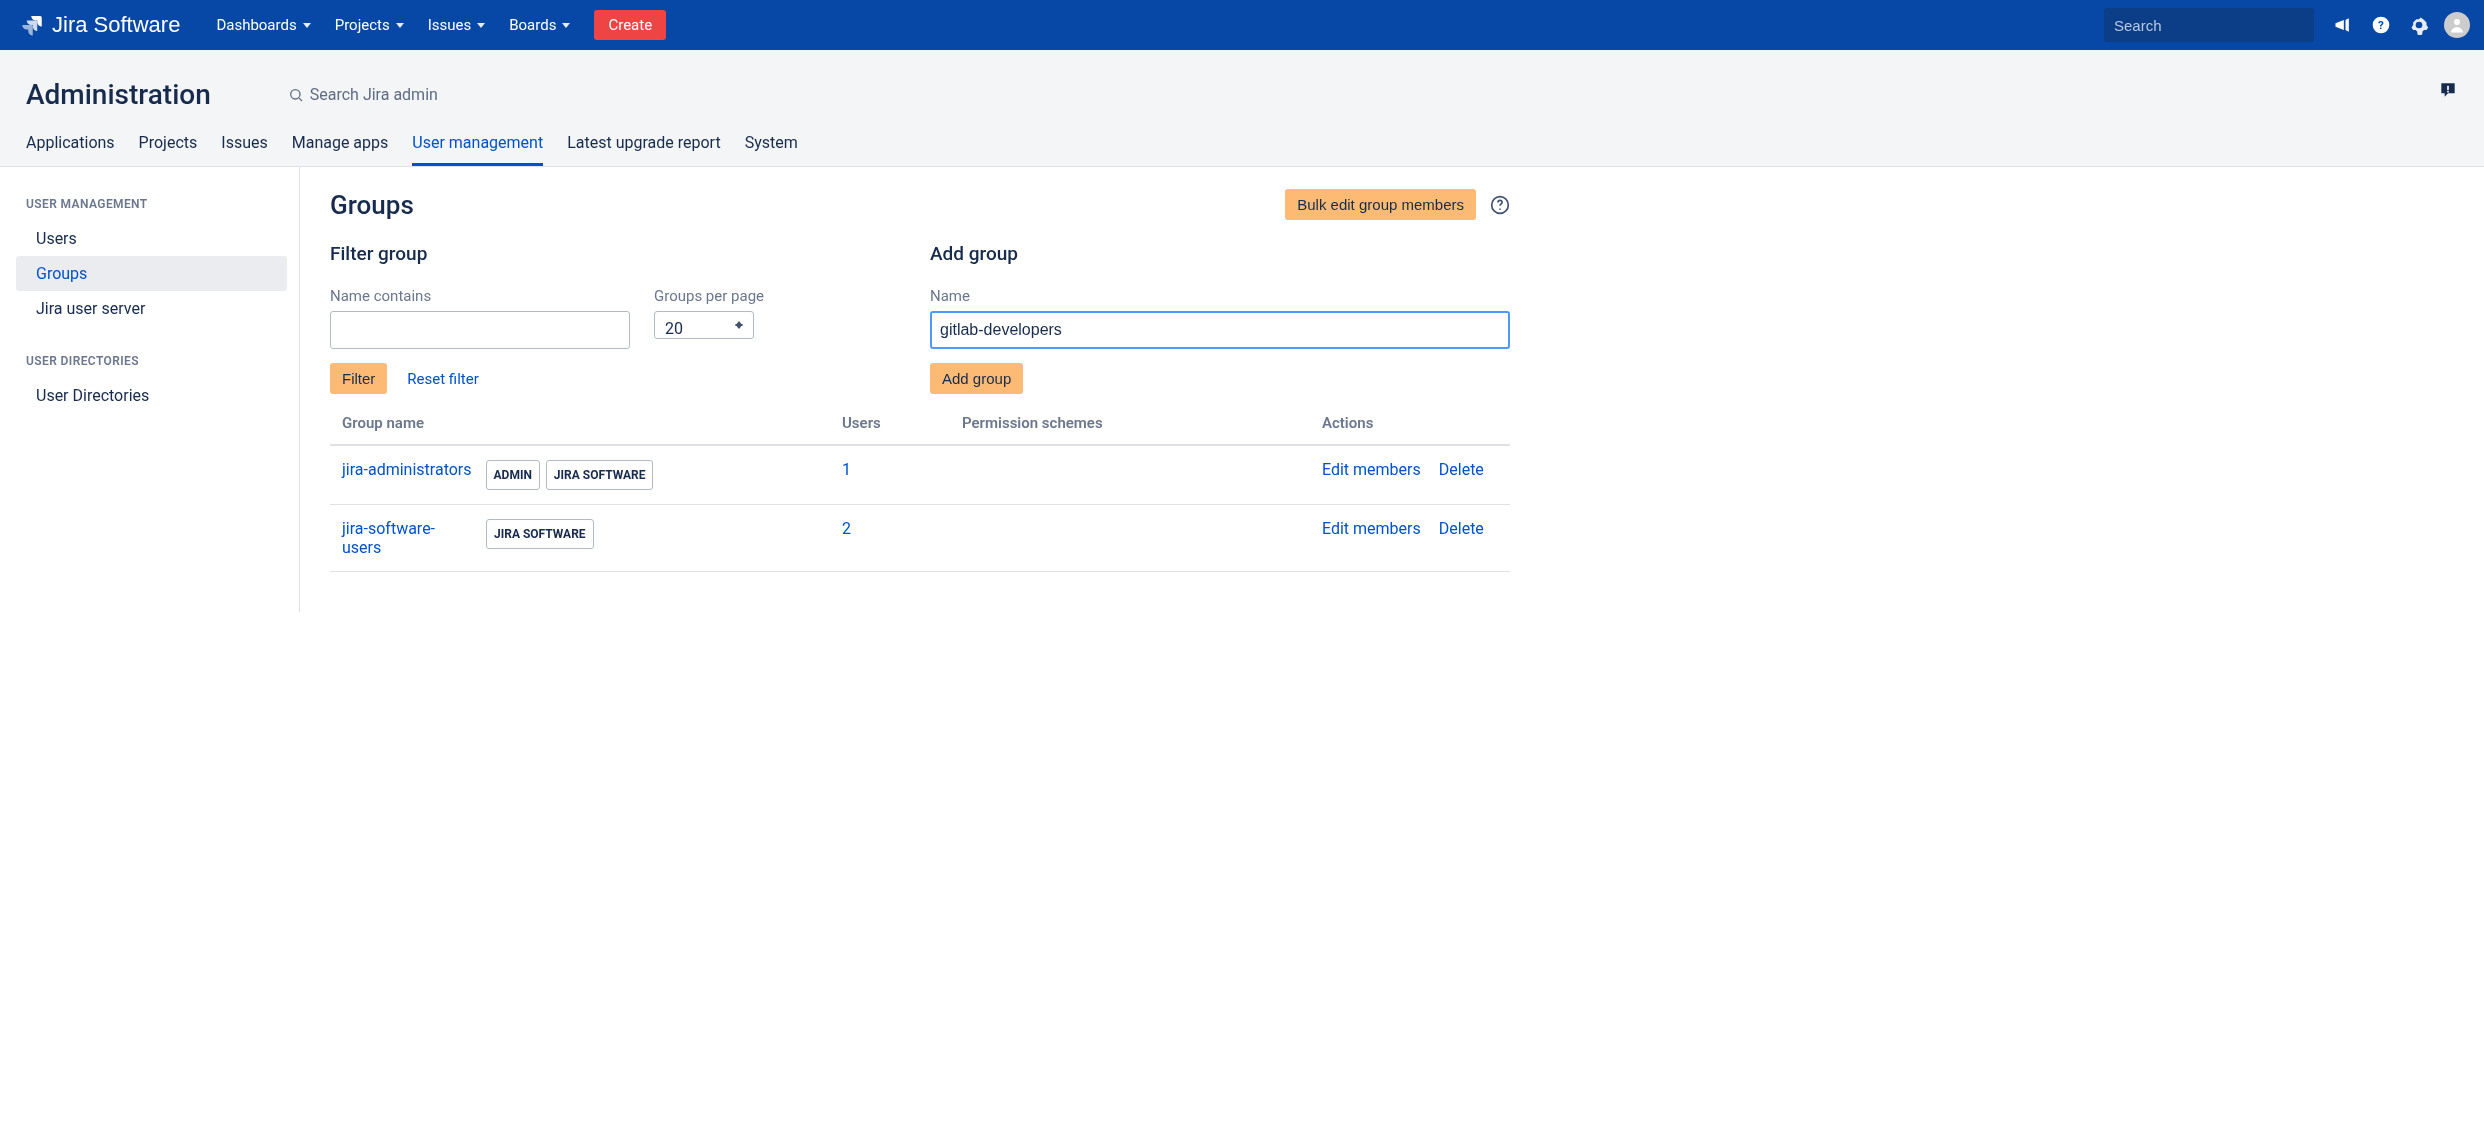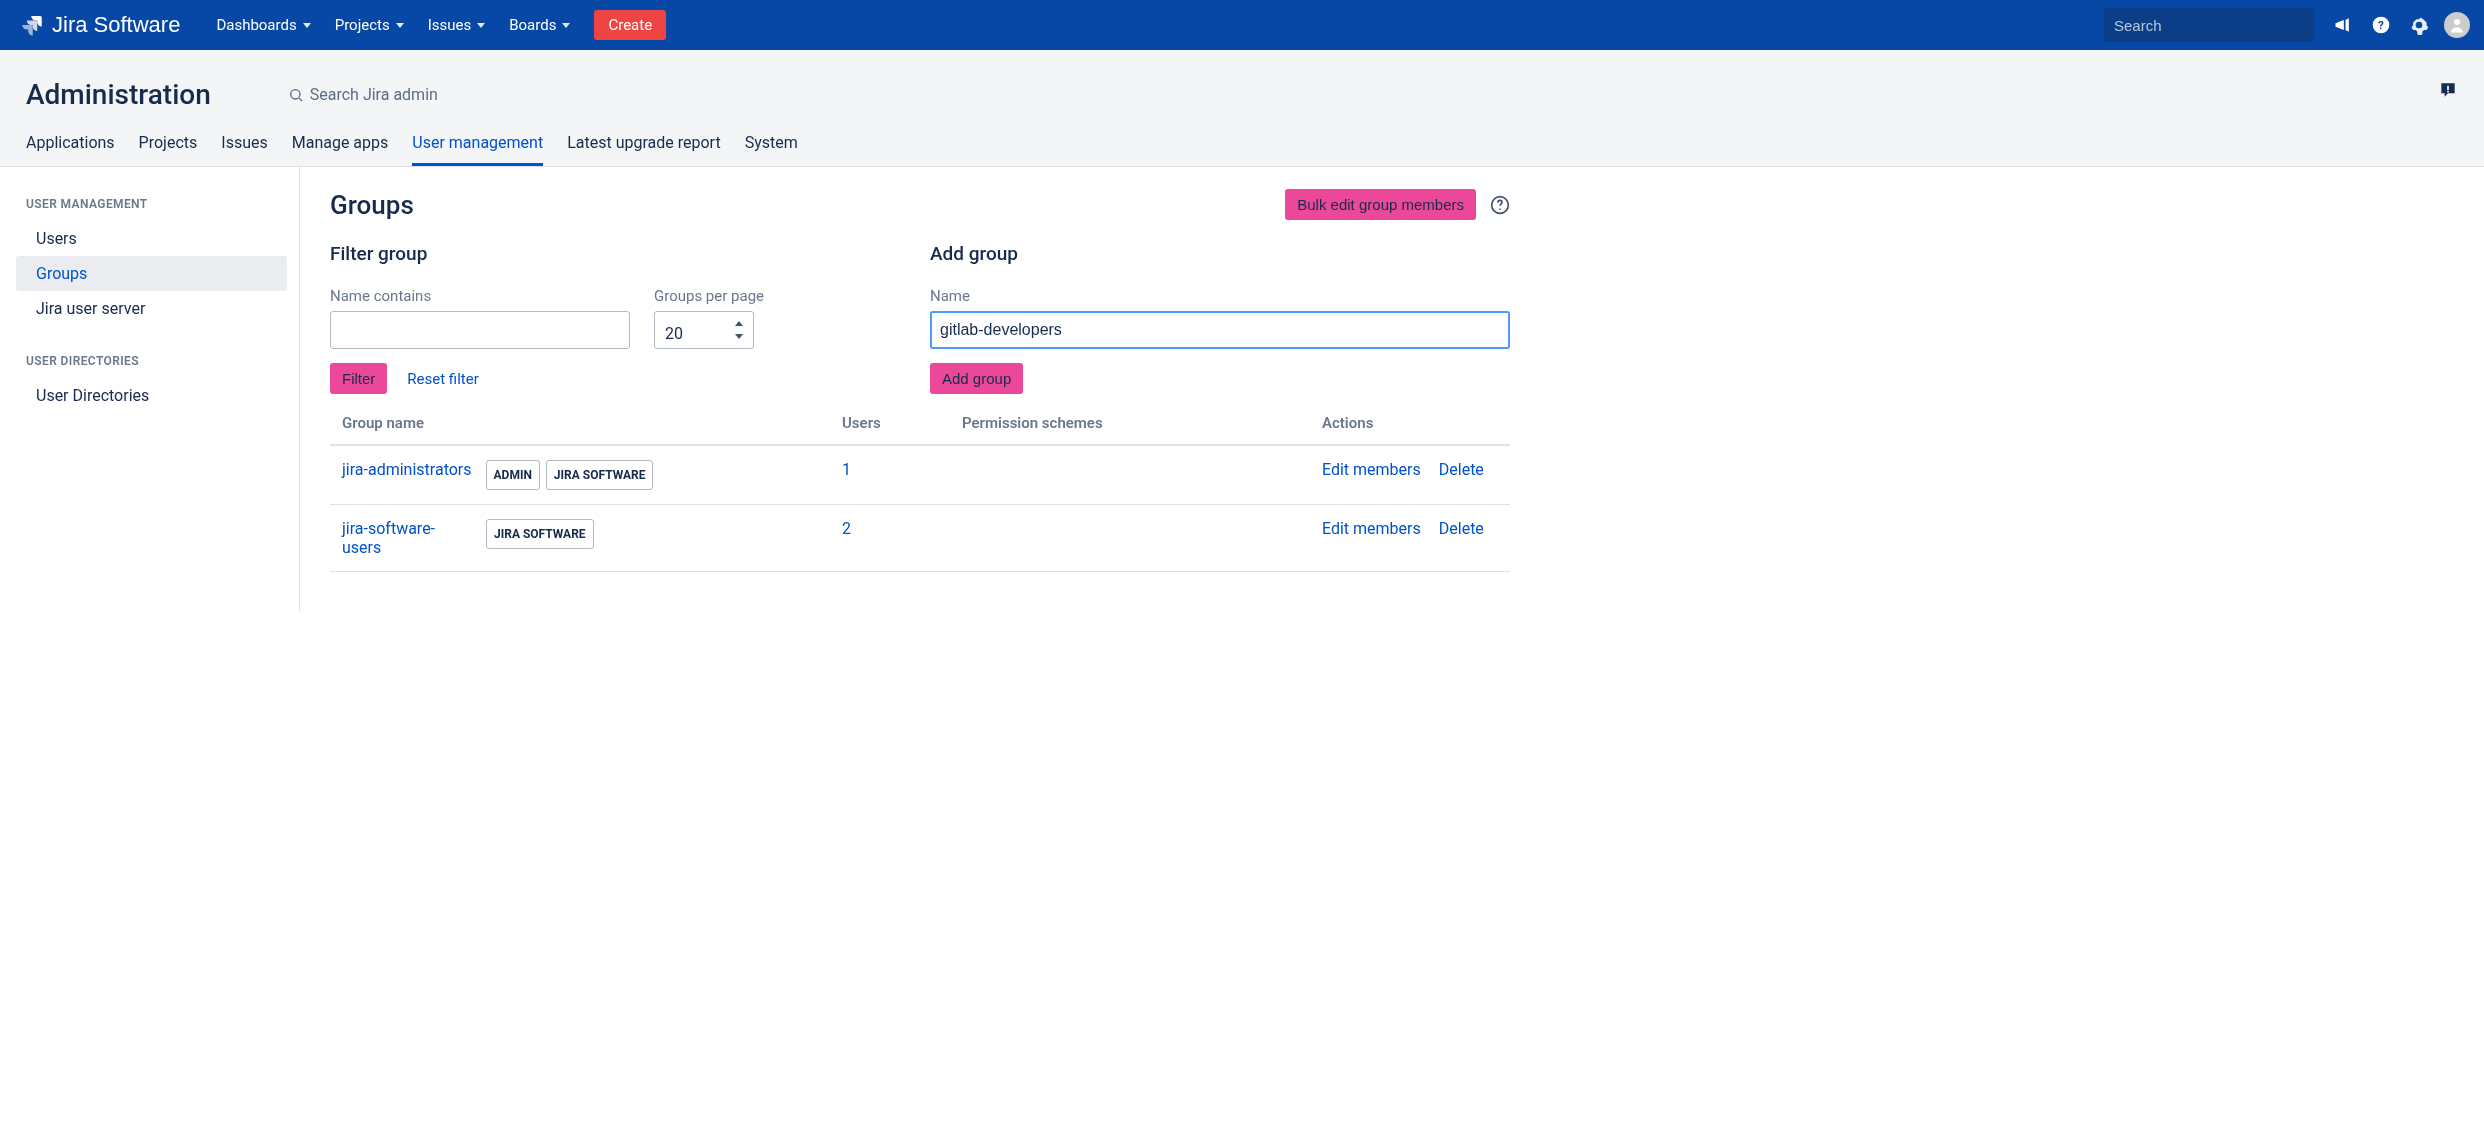--- a/index.html
+++ b/index.html
@@ -40,33 +40,33 @@
 .side-group-title { color: #6B778C; font-size: 12px; font-weight: 600; letter-spacing: .4px; text-transform: uppercase; margin: 8px 0 10px 0; }
 .side-items { list-style: none; margin-bottom: 28px; }
 .side-item { padding: 8px 10px; font-size: 16px; color: #172B4D; cursor: pointer; border-radius: 3px; }
 .side-item.active { background: #ebecf0; color: #0052CC; margin-left:-10px; margin-right:-6px; padding-left:20px; }
 
 .main { flex: 1; padding: 22px 30px 40px 30px; max-width: 1240px; }
 .main-top { display: flex; align-items: center; justify-content: space-between; margin-bottom: 22px; }
 .main-title { font-size: 26px; font-weight: 500; color: #172B4D; }
 .top-actions { display:flex; align-items:center; gap:14px; }
 .btn { border: none; border-radius: 3px; font-size: 15px; padding: 7px 12px; cursor: pointer; }
-.btn-default { background: #ec4899; color: #172B4D; }
+.btn-default { background: #fdba74; color: #172B4D; }
 .help-icon { color:#42526E; cursor:pointer; }
 
 .two-col { display: flex; gap: 30px; }
 .left-block { flex:1; }
 .right-block { flex:1; }
 .section-h { font-size: 19px; font-weight: 500; margin-bottom: 22px; }
 .filters-row { display:flex; gap:24px; margin-bottom: 14px; }
 .field { display:flex; flex-direction:column; }
 .field-label { color: #6B778C; font-size: 15px; margin-bottom: 6px; }
 .txt-input { border:1px solid #B3BAC5; border-radius:3px; height:38px; padding: 0 8px; font-size:16px; color:#172B4D; width:300px; }
 .txt-input.focus { outline:none; border:2px solid #4C9AFF; box-shadow:none; }
-.select { border:1px solid #B3BAC5; border-radius:3px; height:38px; width:100px; padding:7px 28px 0 10px; font-size:16px; color:#172B4D; background:#fff; position:relative; display:flex; align-items:center; }
+.select { border:1px solid #B3BAC5; border-radius:3px; height:28px; width:100px; padding:7px 28px 0 10px; font-size:16px; color:#172B4D; background:#fff; position:relative; display:flex; align-items:center; }
 .select::after { content:""; position:absolute; right:10px; top:9px; width:0; height:0; border-left:4px solid transparent; border-right:4px solid transparent; border-bottom:5px solid #42526E; }
 .select::before { content:""; position:absolute; right:10px; bottom:9px; width:0; height:0; border-left:4px solid transparent; border-right:4px solid transparent; border-top:5px solid #42526E; }
 .filter-actions { display:flex; align-items:center; gap:20px; }
 .link { color:#0052CC; cursor:pointer; font-size:15px; }
 
 .add-input { width:580px !important; }
 
 .displaying { margin-top: 28px; font-size: 16px; }
 .displaying b { font-weight:700; }
 

